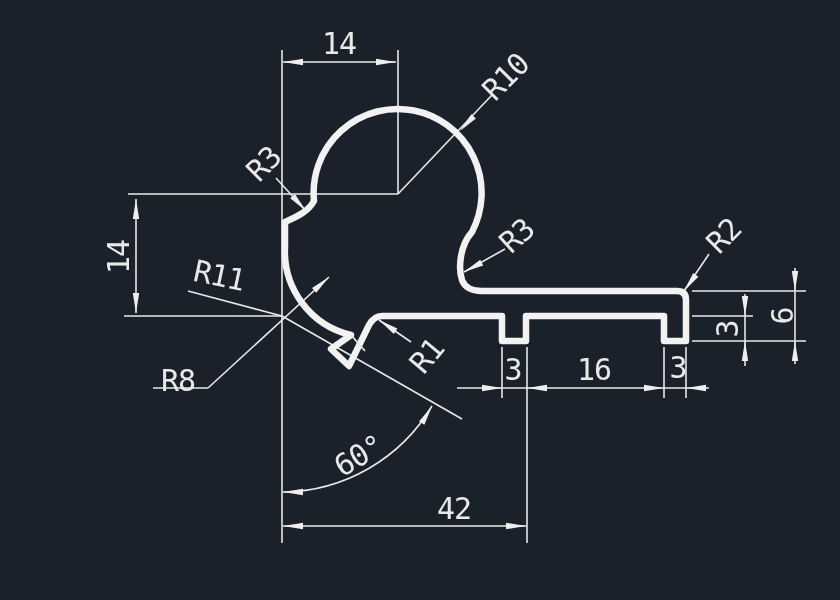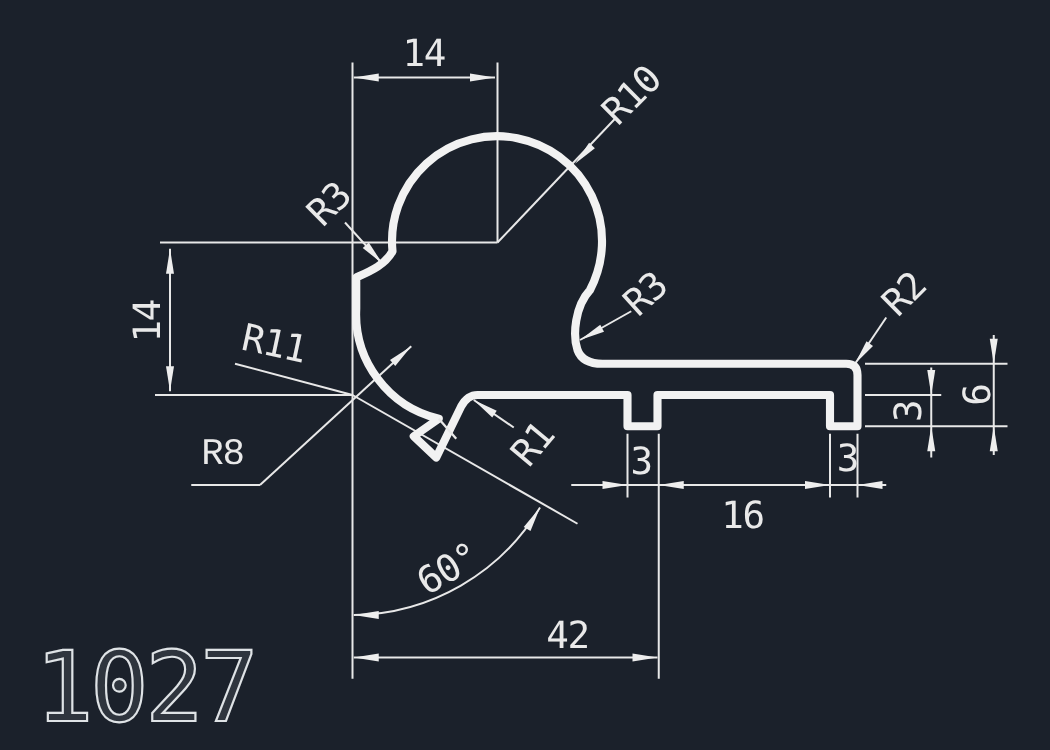--- a/index.html
+++ b/index.html
@@ -117,30 +117,29 @@
            Q 466,291 462,280
            C 458,268 460,245 472,232
            Z" fill="none" stroke="#f2f2f2" stroke-width="6.5" stroke-linejoin="round" stroke-linecap="round"></path>
       <line x1="351" y1="335" x2="365" y2="351" stroke="#e8e8e8" stroke-width="1.8"></line>
     </g>
   </svg>
 
   <span class="label" style="left:339px;top:44px;transform:translate(-50%,-50%);">14</span>
   <span class="label" style="left:119px;top:257px;transform:translate(-50%,-50%) rotate(-90deg);">14</span>
   <span class="label" style="left:513px;top:370px;transform:translate(-50%,-50%);">3</span>
-  <span class="label" style="left:594px;top:370px;transform:translate(-50%,-50%);margin-top:43px;">16</span>
+  <span class="label" style="left:594px;top:370px;transform:translate(-50%,-50%);">16</span>
   <span class="label" style="left:678px;top:368px;transform:translate(-50%,-50%);">3</span>
   <span class="label" style="left:728px;top:329px;transform:translate(-50%,-50%) rotate(-90deg);">3</span>
   <span class="label" style="left:783px;top:316px;transform:translate(-50%,-50%) rotate(-90deg);">6</span>
   <span class="label" style="left:359px;top:456px;transform:translate(-50%,-50%) rotate(-31deg);">60°</span>
   <span class="label" style="left:454px;top:509px;transform:translate(-50%,-50%);">42</span>
 
   <span class="label" style="left:264px;top:164px;transform:translate(-50%,-50%) rotate(-45deg);">R3</span>
   <span class="label" style="left:506px;top:77px;transform:translate(-50%,-50%) rotate(-45deg);">R10</span>
   <span class="label" style="left:517px;top:236px;transform:translate(-50%,-50%) rotate(-42deg);">R3</span>
   <span class="label" style="left:724px;top:236px;transform:translate(-50%,-50%) rotate(-45deg);">R2</span>
   <span class="label" style="left:219px;top:276px;transform:translate(-50%,-50%) rotate(12deg);">R11</span>
-  <span class="label" style="left:178px;top:364px;transform:translate(-50%,-50%);font-family:Liberation Mono, monospace;">R8</span>
+  <span class="label" style="left:178px;top:381px;transform:translate(-50%,-50%);">R8</span>
   <span class="label" style="left:427px;top:356px;transform:translate(-50%,-50%) rotate(-50deg);">R1</span>
 
-  <span class="label part-number" style="left:116px;top:551px;transform:translate(-50%,-50%);">1027</span>
 
 </div>
 
 </body></html>

